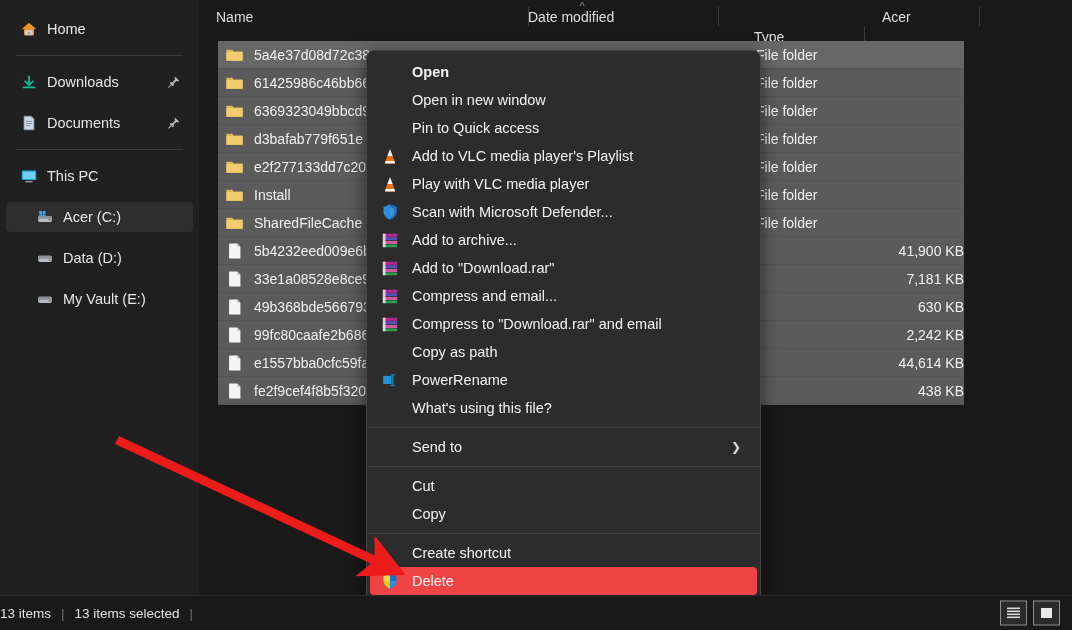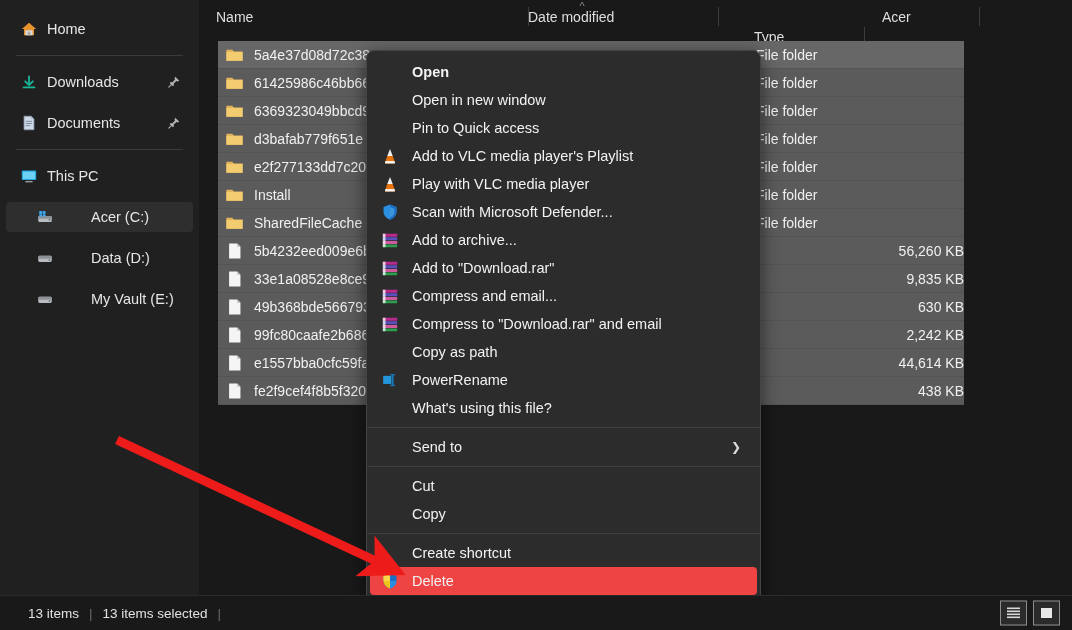--- a/index.html
+++ b/index.html
@@ -28,21 +28,21 @@
     display: flex; align-items: center;
     height: 30px;
     margin: 11px 6px;
     padding-left: 14px;
     border-radius: 4px;
     color: #e6e6e6;
     font-size: 14.5px;
     white-space: nowrap;
   }
   .nav-item.selected { background: #2e2e2e; }
-  .nav-item.indent { padding-left: 30px; gap: 28px; }
+  .nav-item.indent { padding-left: 30px; }
   .nav-ico {
     width: 18px; height: 18px;
     margin-right: 9px;
     flex: 0 0 18px;
     display: flex; align-items: center; justify-content: center;
   }
   .nav-label { line-height: 1; }
   .pin {
     position: absolute; right: 12px; top: 50%;
     transform: translateY(-50%);
@@ -112,21 +112,21 @@
 
   
   #statusbar {
     position: absolute; left: 0; bottom: 0;
     width: 1072px; height: 34px;
     background: #191919;
     border-top: 1px solid #2a2a2a;
     display: flex; align-items: center;
     color: #e2e2e2; font-size: 13.5px;
   }
-  #status-text { margin-left: 28px; display: flex; align-items: flex-end; }
+  #status-text { margin-left: 0; display: flex; align-items: flex-end; }
   .stat-sep { color: #6a6a6a; margin: 0 10px; }
   #viewbtns {
     position: absolute; right: 12px; top: 50%;
     transform: translateY(-50%);
     display: flex; gap: 6px;
   }
   .viewbtn {
     width: 25px; height: 23px;
     border: 1px solid #8d8d8d;
     background: #2b2b2b;
@@ -380,33 +380,33 @@
       <div class="frow">
         <span class="fname">
           <span class="ficon"><svg width="19" height="18" viewBox="0 0 20 20">
               <path d="M4 1.6 H13 L16.6 5.2 V18.4 H4 Z" fill="#f5f5f5"></path>
               <path d="M13 1.6 V5.2 H16.6 Z" fill="#bfbfbf"></path>
             </svg></span>
           <span>5b4232eed009e6b</span>
         </span>
         <span class="fdate"></span>
         <span class="ftype"></span>
-        <span class="fsize">56,260 KB</span>
+        <span class="fsize">41,900 KB</span>
       </div>
       <div class="frow">
         <span class="fname">
           <span class="ficon"><svg width="19" height="18" viewBox="0 0 20 20">
               <path d="M4 1.6 H13 L16.6 5.2 V18.4 H4 Z" fill="#f5f5f5"></path>
               <path d="M13 1.6 V5.2 H16.6 Z" fill="#bfbfbf"></path>
             </svg></span>
           <span>33e1a08528e8ce9</span>
         </span>
         <span class="fdate"></span>
         <span class="ftype"></span>
-        <span class="fsize">9,835 KB</span>
+        <span class="fsize">7,181 KB</span>
       </div>
       <div class="frow">
         <span class="fname">
           <span class="ficon"><svg width="19" height="18" viewBox="0 0 20 20">
               <path d="M4 1.6 H13 L16.6 5.2 V18.4 H4 Z" fill="#f5f5f5"></path>
               <path d="M13 1.6 V5.2 H16.6 Z" fill="#bfbfbf"></path>
             </svg></span>
           <span>49b368bde566793</span>
         </span>
         <span class="fdate"></span>

